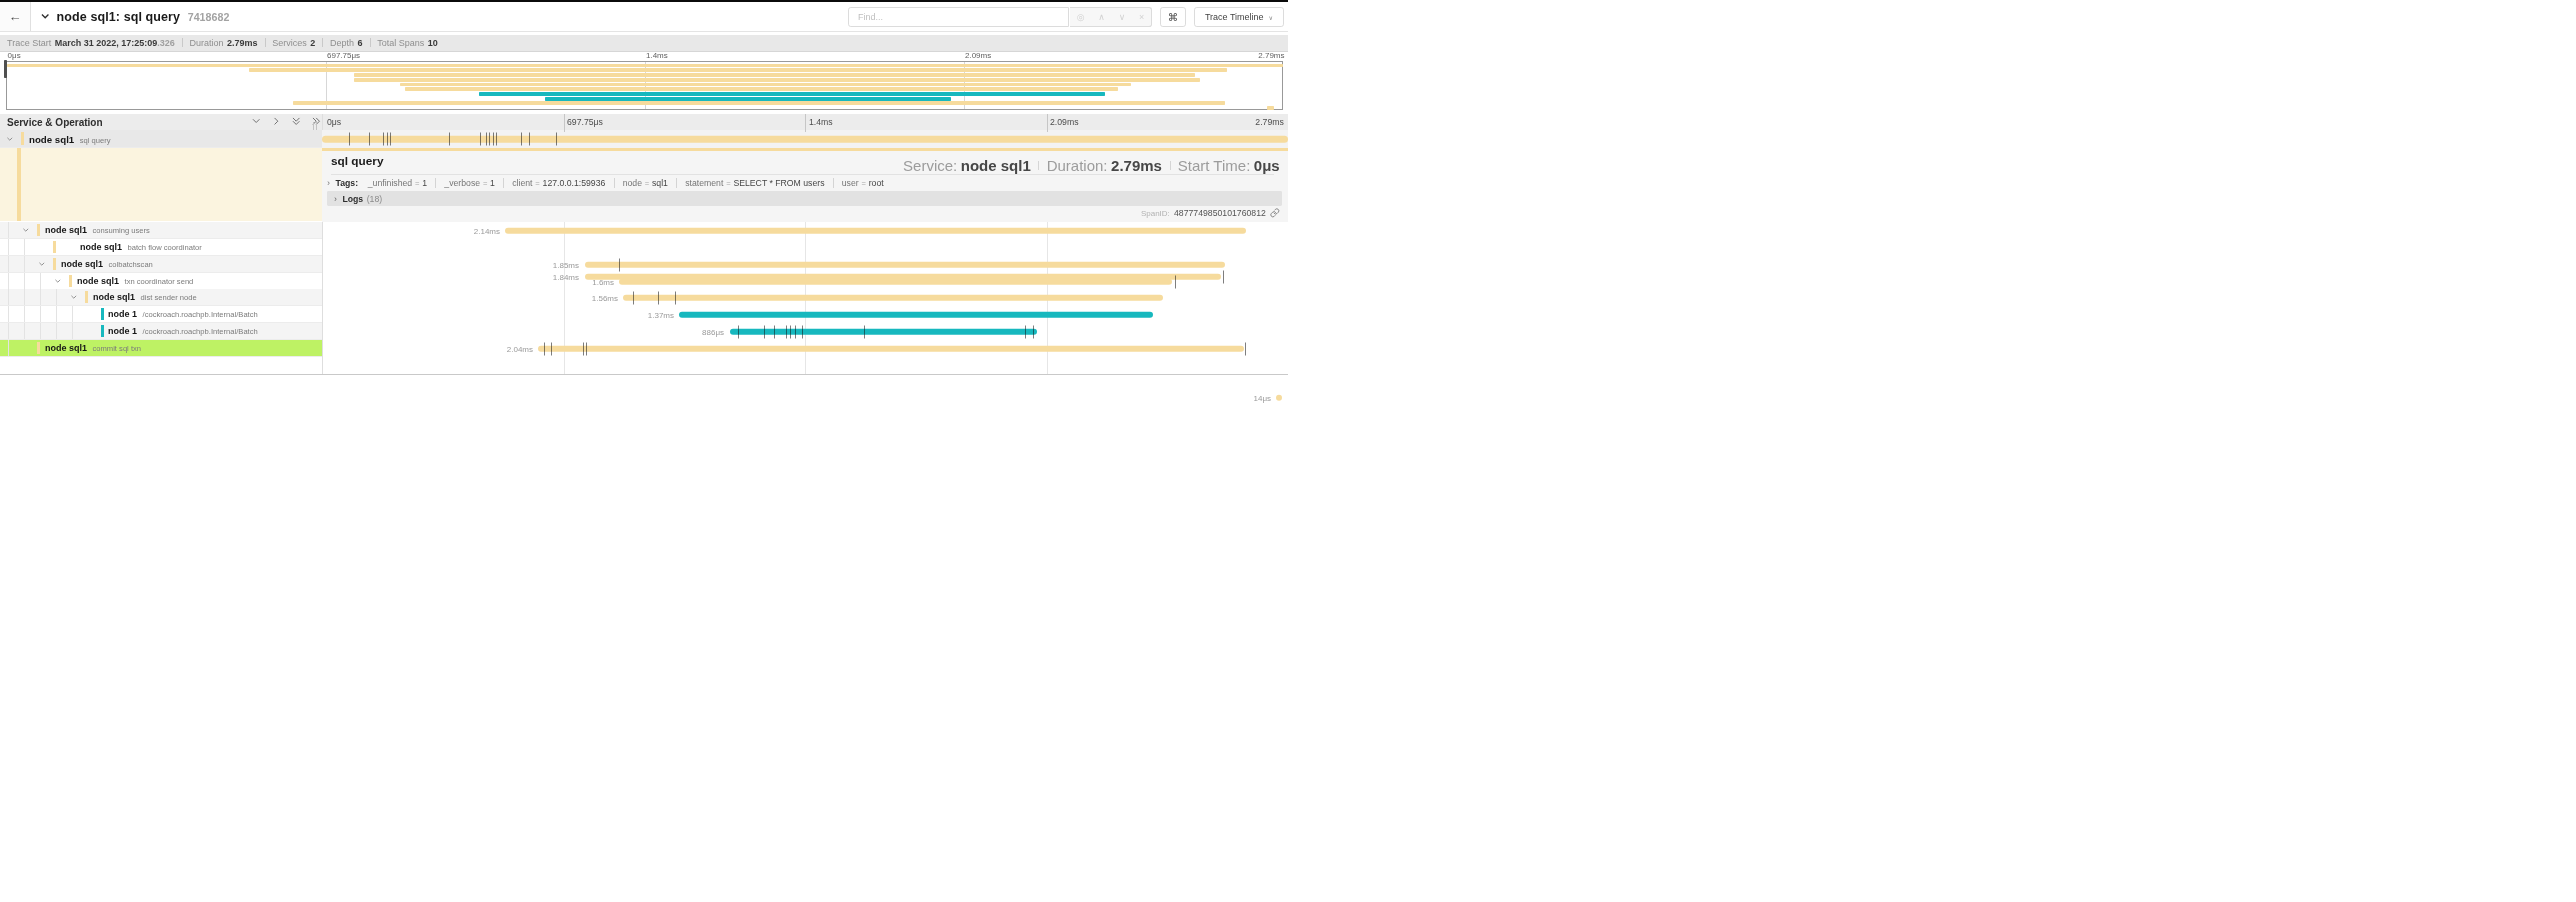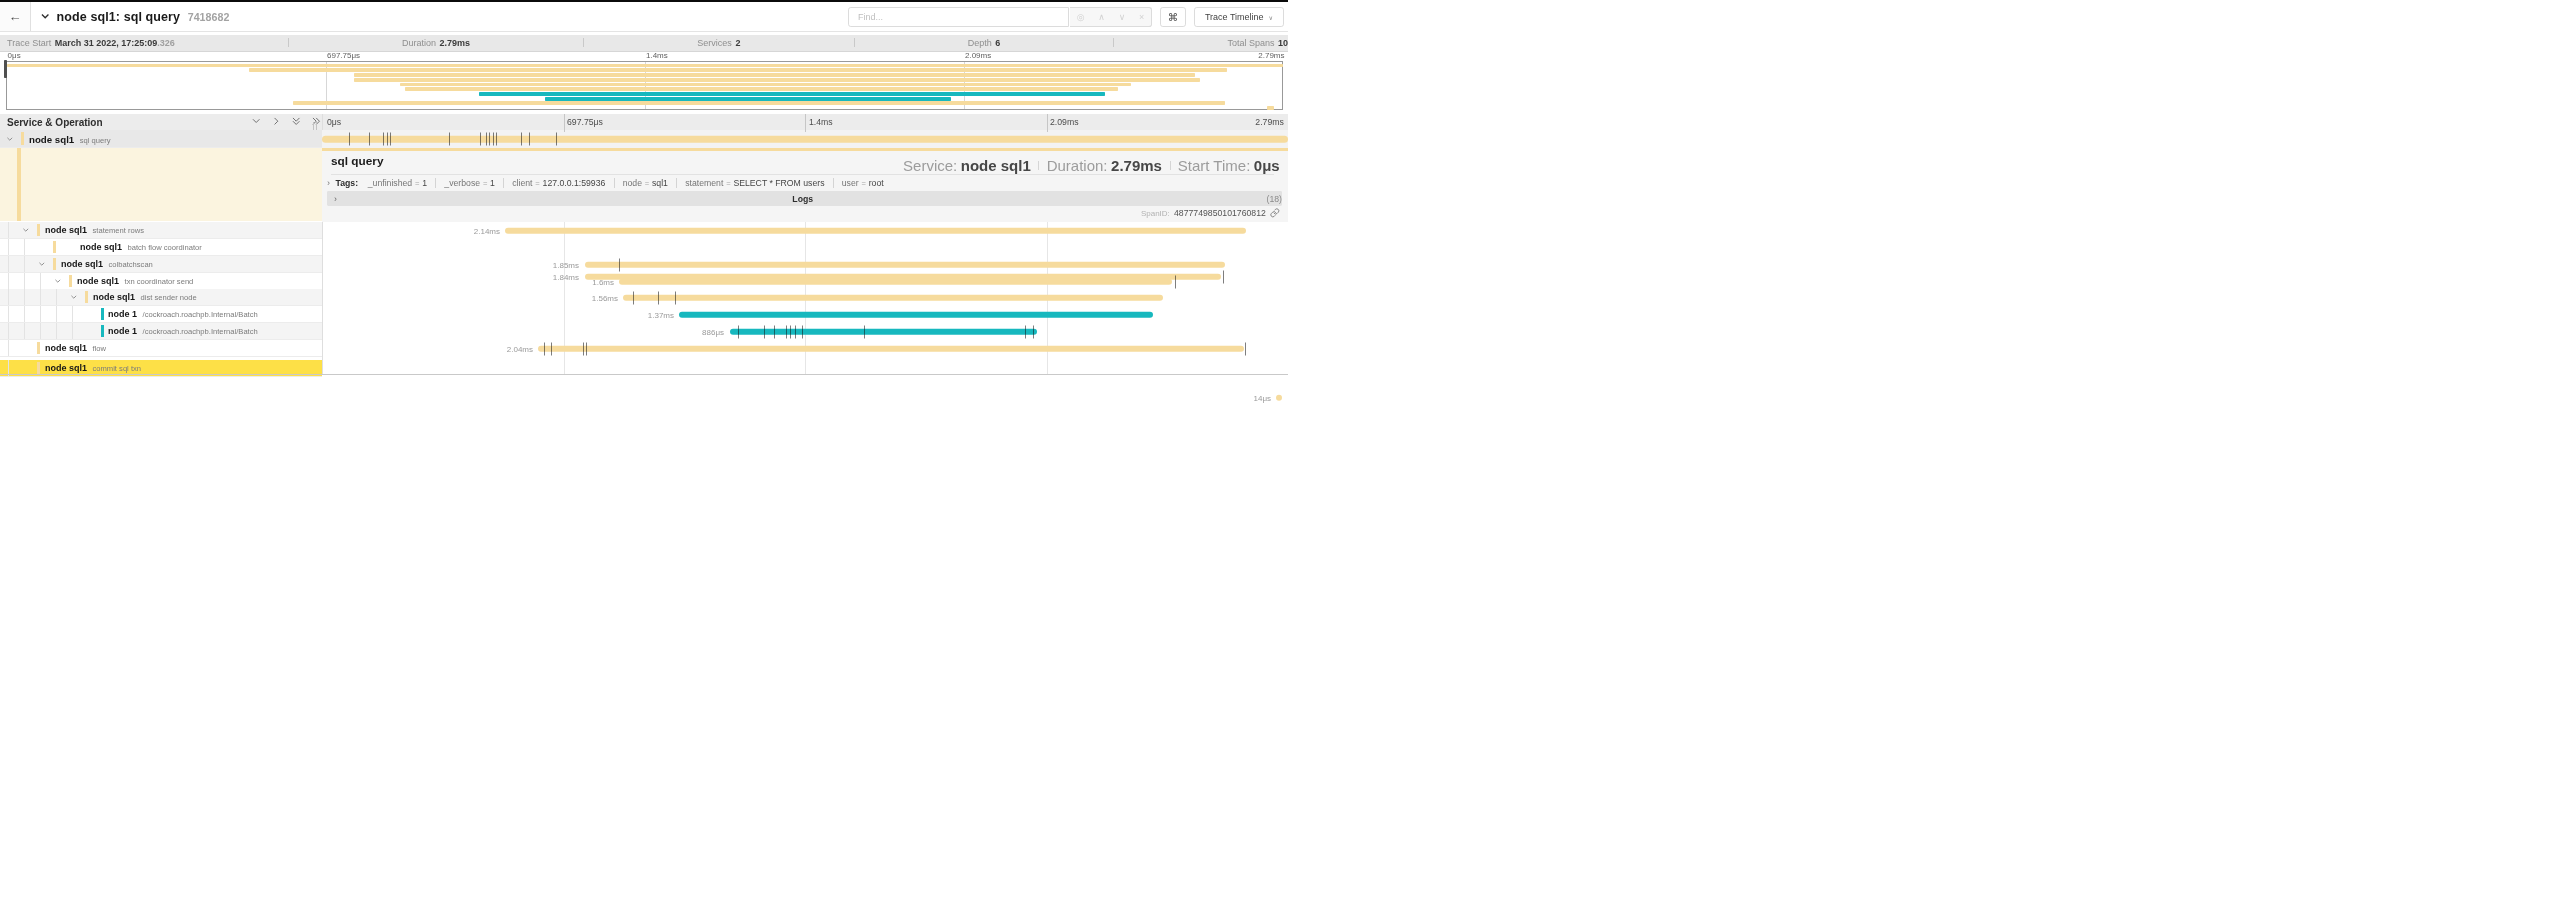--- a/index.html
+++ b/index.html
@@ -1,21 +1,21 @@
 <!DOCTYPE html>
 <html style="font-size:11px"><head>
 <meta charset="utf-8">
 <style>
   * { box-sizing: border-box; }
   html,body { margin:0; padding:0; background:#fff; }
   #app {
     position:relative; width:1288px; height:451px; overflow:hidden;
     font-family:"Liberation Sans", sans-serif; color:#333; background:#fff;
   }
-  .abs { position:absolute;justify-content:space-between; }
+  .abs { position:absolute; }
 
   
   #topbar { left:0; top:0; width:1288px; height:32px; background:#fff; border-top:2.1px solid #0b0b0b; border-bottom:0.7px solid #e4e4e4; }
   #back-cell { left:0; top:2.1px; width:31px; height:29px; background:#fbfbfb; border-right:0.7px solid #e0e0e0; display:flex; align-items:center; justify-content:center; font-size:13px; color:#4a4a4a; cursor:pointer; }
   #title-wrap { left:40px; top:2.1px; height:29px; display:flex; align-items:center; gap:6.2px; }
   #title-collapse { color:#2c2c2c; display:flex; align-items:center; }
   #page-title { font-size:12.5px; font-weight:bold; color:#1a1a1a; letter-spacing:0.1px; }
   #trace-id { font-size:10.7px; font-weight:600; color:#a3a3a3; margin-left:1.4px; }
   #find-box { left:848px; top:7px; width:221px; height:20px; border:0.7px solid #dcdcdc; border-radius:2.8px 0 0 2.8px; background:#fff; display:flex; align-items:center; padding:0 7px; }
   #find-input { border:none; outline:none; width:100%; font-size:9px; color:#444; background:transparent; font-family:"Liberation Sans",sans-serif; }
@@ -242,21 +242,21 @@
         <div class="log-tick" style="left: 234px;"></div>
       </div>
       <div class="tree-row abs" style="top: 222px; height: 17px; background: rgb(244, 244, 244);">
         <div class="guide" style="left: 8.3px;"></div>
         <div class="tr-chevron" style="left: 22px;">
           <svg class="ic" width="7.6" height="7.6" viewBox="0 0 16 16">
             <path d="M3 5.5l5 5 5-5" fill="none" stroke="#808080" stroke-width="1.8"></path>
           </svg>
         </div>
         <div class="svc-bar" style="left: 37px; background: rgb(246, 219, 157);"></div>
-        <div class="svc-name" style="left: 45px;">node sql1<span class="op-name">statement rows</span></div>
+        <div class="svc-name" style="left: 45px;">node sql1<span class="op-name">consuming users</span></div>
       </div>
       <div class="bar-row abs" style="top: 222px; height: 17px;">
         <div class="dur-label" style="left: 116px;">2.14ms</div>
         <div class="span-bar" style="left: 183px; width: 741px; background: rgb(246, 219, 157);"></div>
       </div>
       <div class="tree-row abs" style="top: 239px; height: 17px; background: rgb(255, 255, 255);">
         <div class="guide" style="left: 8.3px;"></div>
         <div class="guide" style="left: 24px;"></div>
         <div class="svc-bar" style="left: 53px; background: rgb(246, 219, 157);"></div>
         <div class="svc-name" style="left: 61px; padding-left: 19px;">node sql1<span class="op-name">batch flow coordinator</span></div>
@@ -362,21 +362,21 @@
       </div>
       <div class="bar-row abs" style="top: 340px; height: 17px;">
         <div class="dur-label" style="left: 149px;">2.04ms</div>
         <div class="span-bar" style="left: 216px; width: 706px; background: rgb(246, 219, 157);"></div>
         <div class="log-tick" style="left: 222px;"></div>
         <div class="log-tick" style="left: 229px;"></div>
         <div class="log-tick" style="left: 261px;"></div>
         <div class="log-tick" style="left: 264px;"></div>
         <div class="log-tick" style="left: 923px;"></div>
       </div>
-      <div class="tree-row abs" style="top: 360px; height: 17px; background: #fde047;">
+      <div class="tree-row abs" style="top: 340px; height: 17px; background: #bef264;">
         <div class="guide" style="left: 8.3px;"></div>
         <div class="svc-bar" style="left: 37px; background: rgb(246, 219, 157);"></div>
         <div class="svc-name" style="left: 45px;">node sql1<span class="op-name">commit sql txn</span></div>
       </div>
       <div class="bar-row abs" style="top: 357px; height: 17px; margin-top: 32px;">
         <div class="dur-label" style="left: 887px;">14μs</div>
         <div class="span-bar" style="left: 954px; width: 5.8px; background: rgb(246, 219, 157);"></div>
       </div>
     </div>
 

